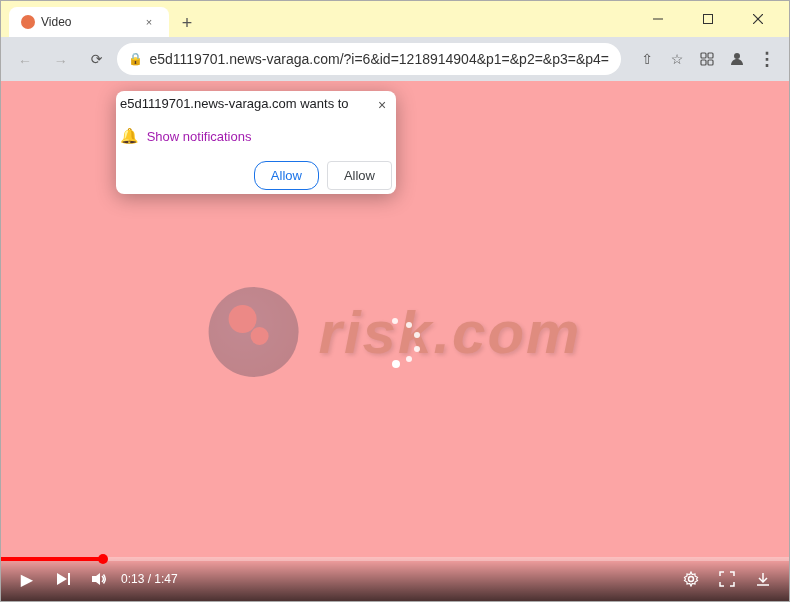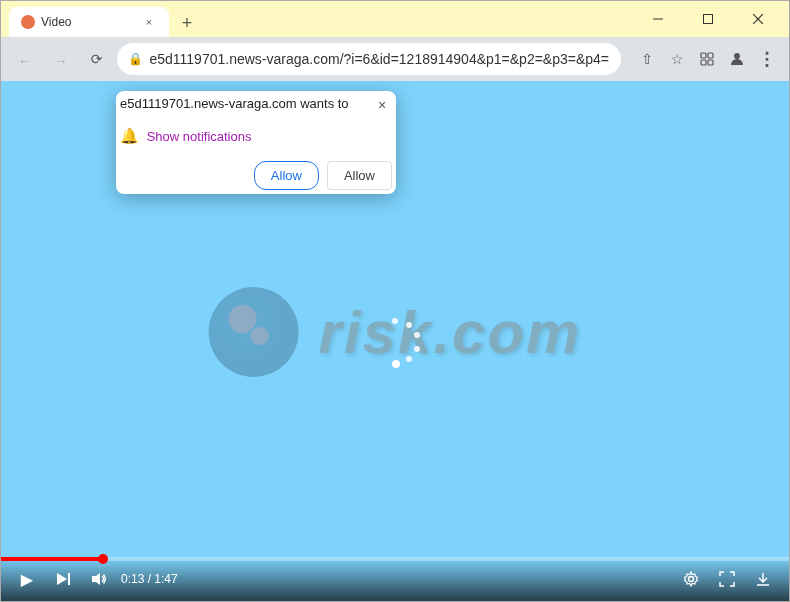--- a/index.html
+++ b/index.html
@@ -28,21 +28,21 @@
     .lock-icon { color: #1a73e8; font-size: 12px; }
     .address-text { flex: 1; font-size: 14px; color: #333; overflow: hidden; text-overflow: ellipsis; white-space: nowrap; }
     .address-actions { display: flex; gap: 2px; align-items: center; margin-left: 8px; }
     .addr-btn { width: 28px; height: 28px; border-radius: 50%; display: flex; align-items: center; justify-content: center; cursor: pointer; color: #555; font-size: 14px; }
     .menu-btn { width: 28px; height: 28px; border-radius: 50%; display: flex; align-items: center; justify-content: center; cursor: pointer; color: #555; font-size: 18px; font-weight: bold; }
 
     
     .content-area { flex: 1; position: relative; background: #000; overflow: hidden; }
 
     
-    .video-bg { width: 100%; height: 100%; background: #7dd3fc; position: relative; display: flex; align-items: center; justify-content: center; }
+    .video-bg { width: 100%; height: 100%; background: #fca5a5; position: relative; display: flex; align-items: center; justify-content: center; }
 
     
     .watermark { position: absolute; left: 50%; top: 50%; transform: translate(-50%, -60%); display: flex; align-items: center; gap: 0; opacity: 0.25; }
     .watermark-circle { width: 90px; height: 90px; border-radius: 50%; background: radial-gradient(circle at 40% 40%, #1a3a5c, #0a1a2e); position: relative; flex-shrink: 0; margin-right: 20px; }
     .watermark-circle::before { content: ''; position: absolute; width: 28px; height: 28px; background: #c0392b; border-radius: 50%; top: 18px; left: 20px; }
     .watermark-circle::after { content: ''; position: absolute; width: 18px; height: 18px; background: #c0392b; border-radius: 50%; top: 40px; left: 42px; }
     .watermark-text { font-size: 60px; font-weight: 900; color: #8b4513; letter-spacing: 2px; font-style: italic; text-shadow: 2px 2px 4px rgba(0,0,0,0.5); }
 
     
     .spinner { position: absolute; left: 50%; top: 50%; transform: translate(-50%, -50%); }

